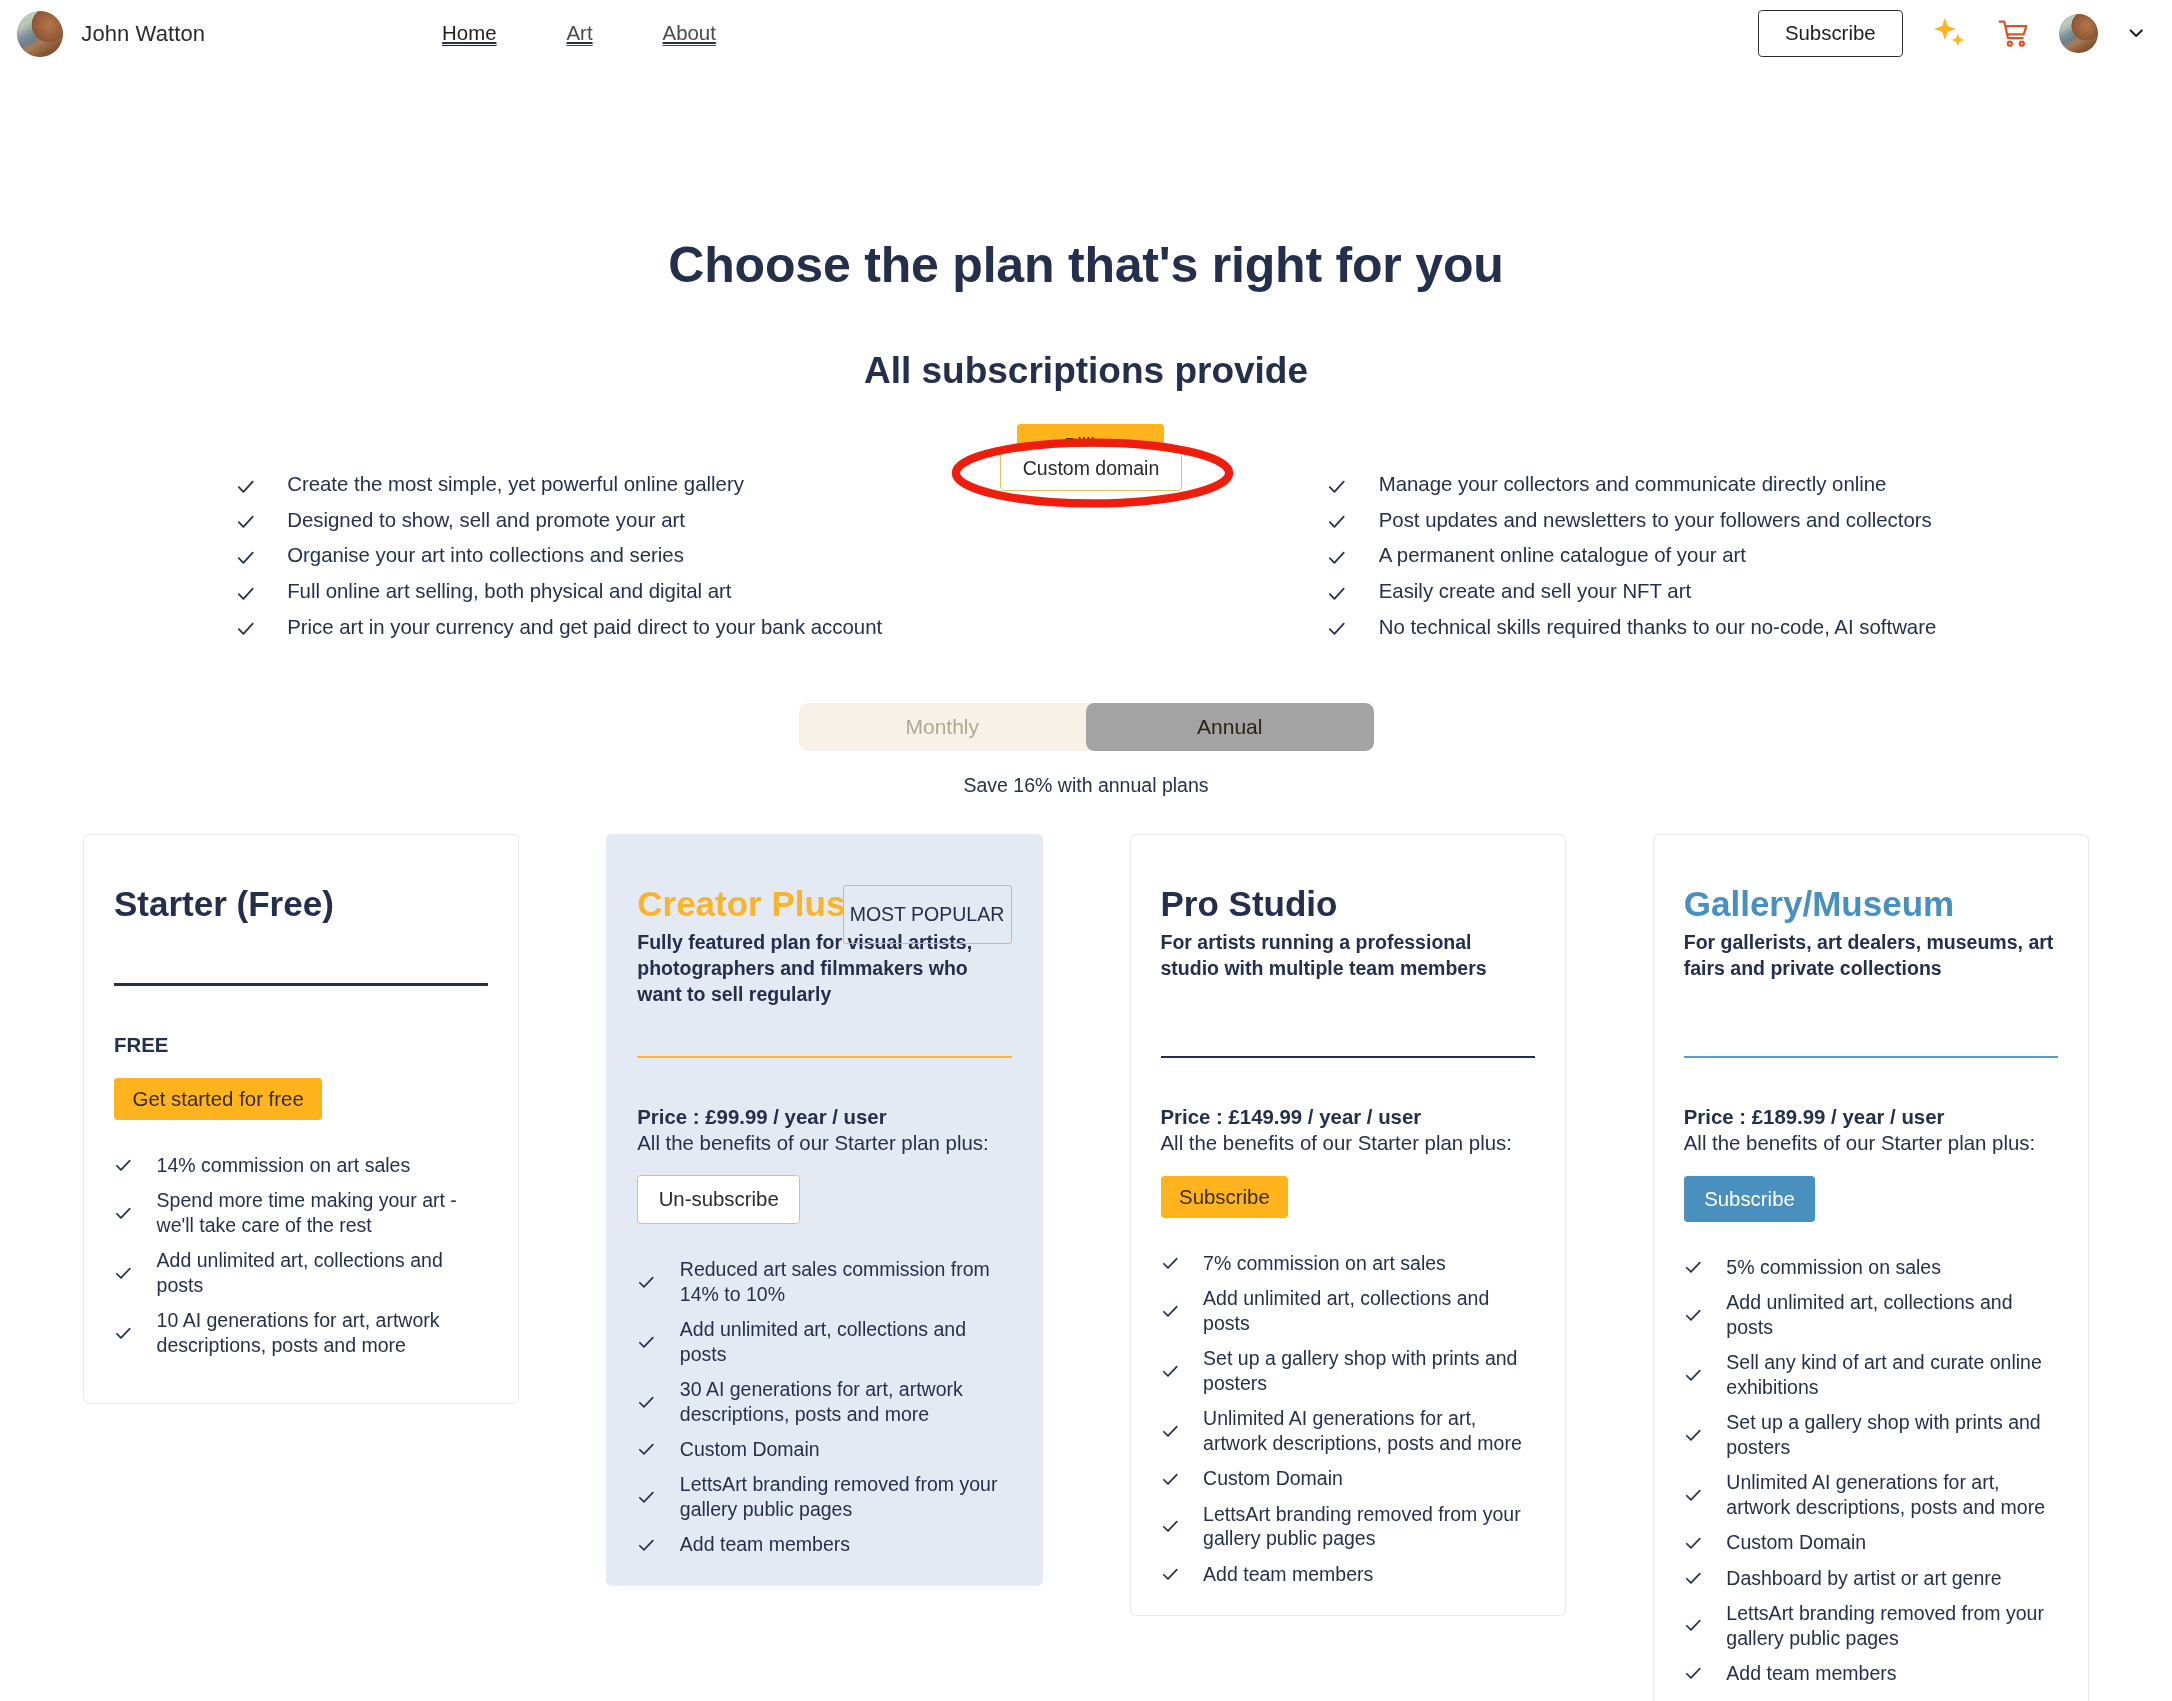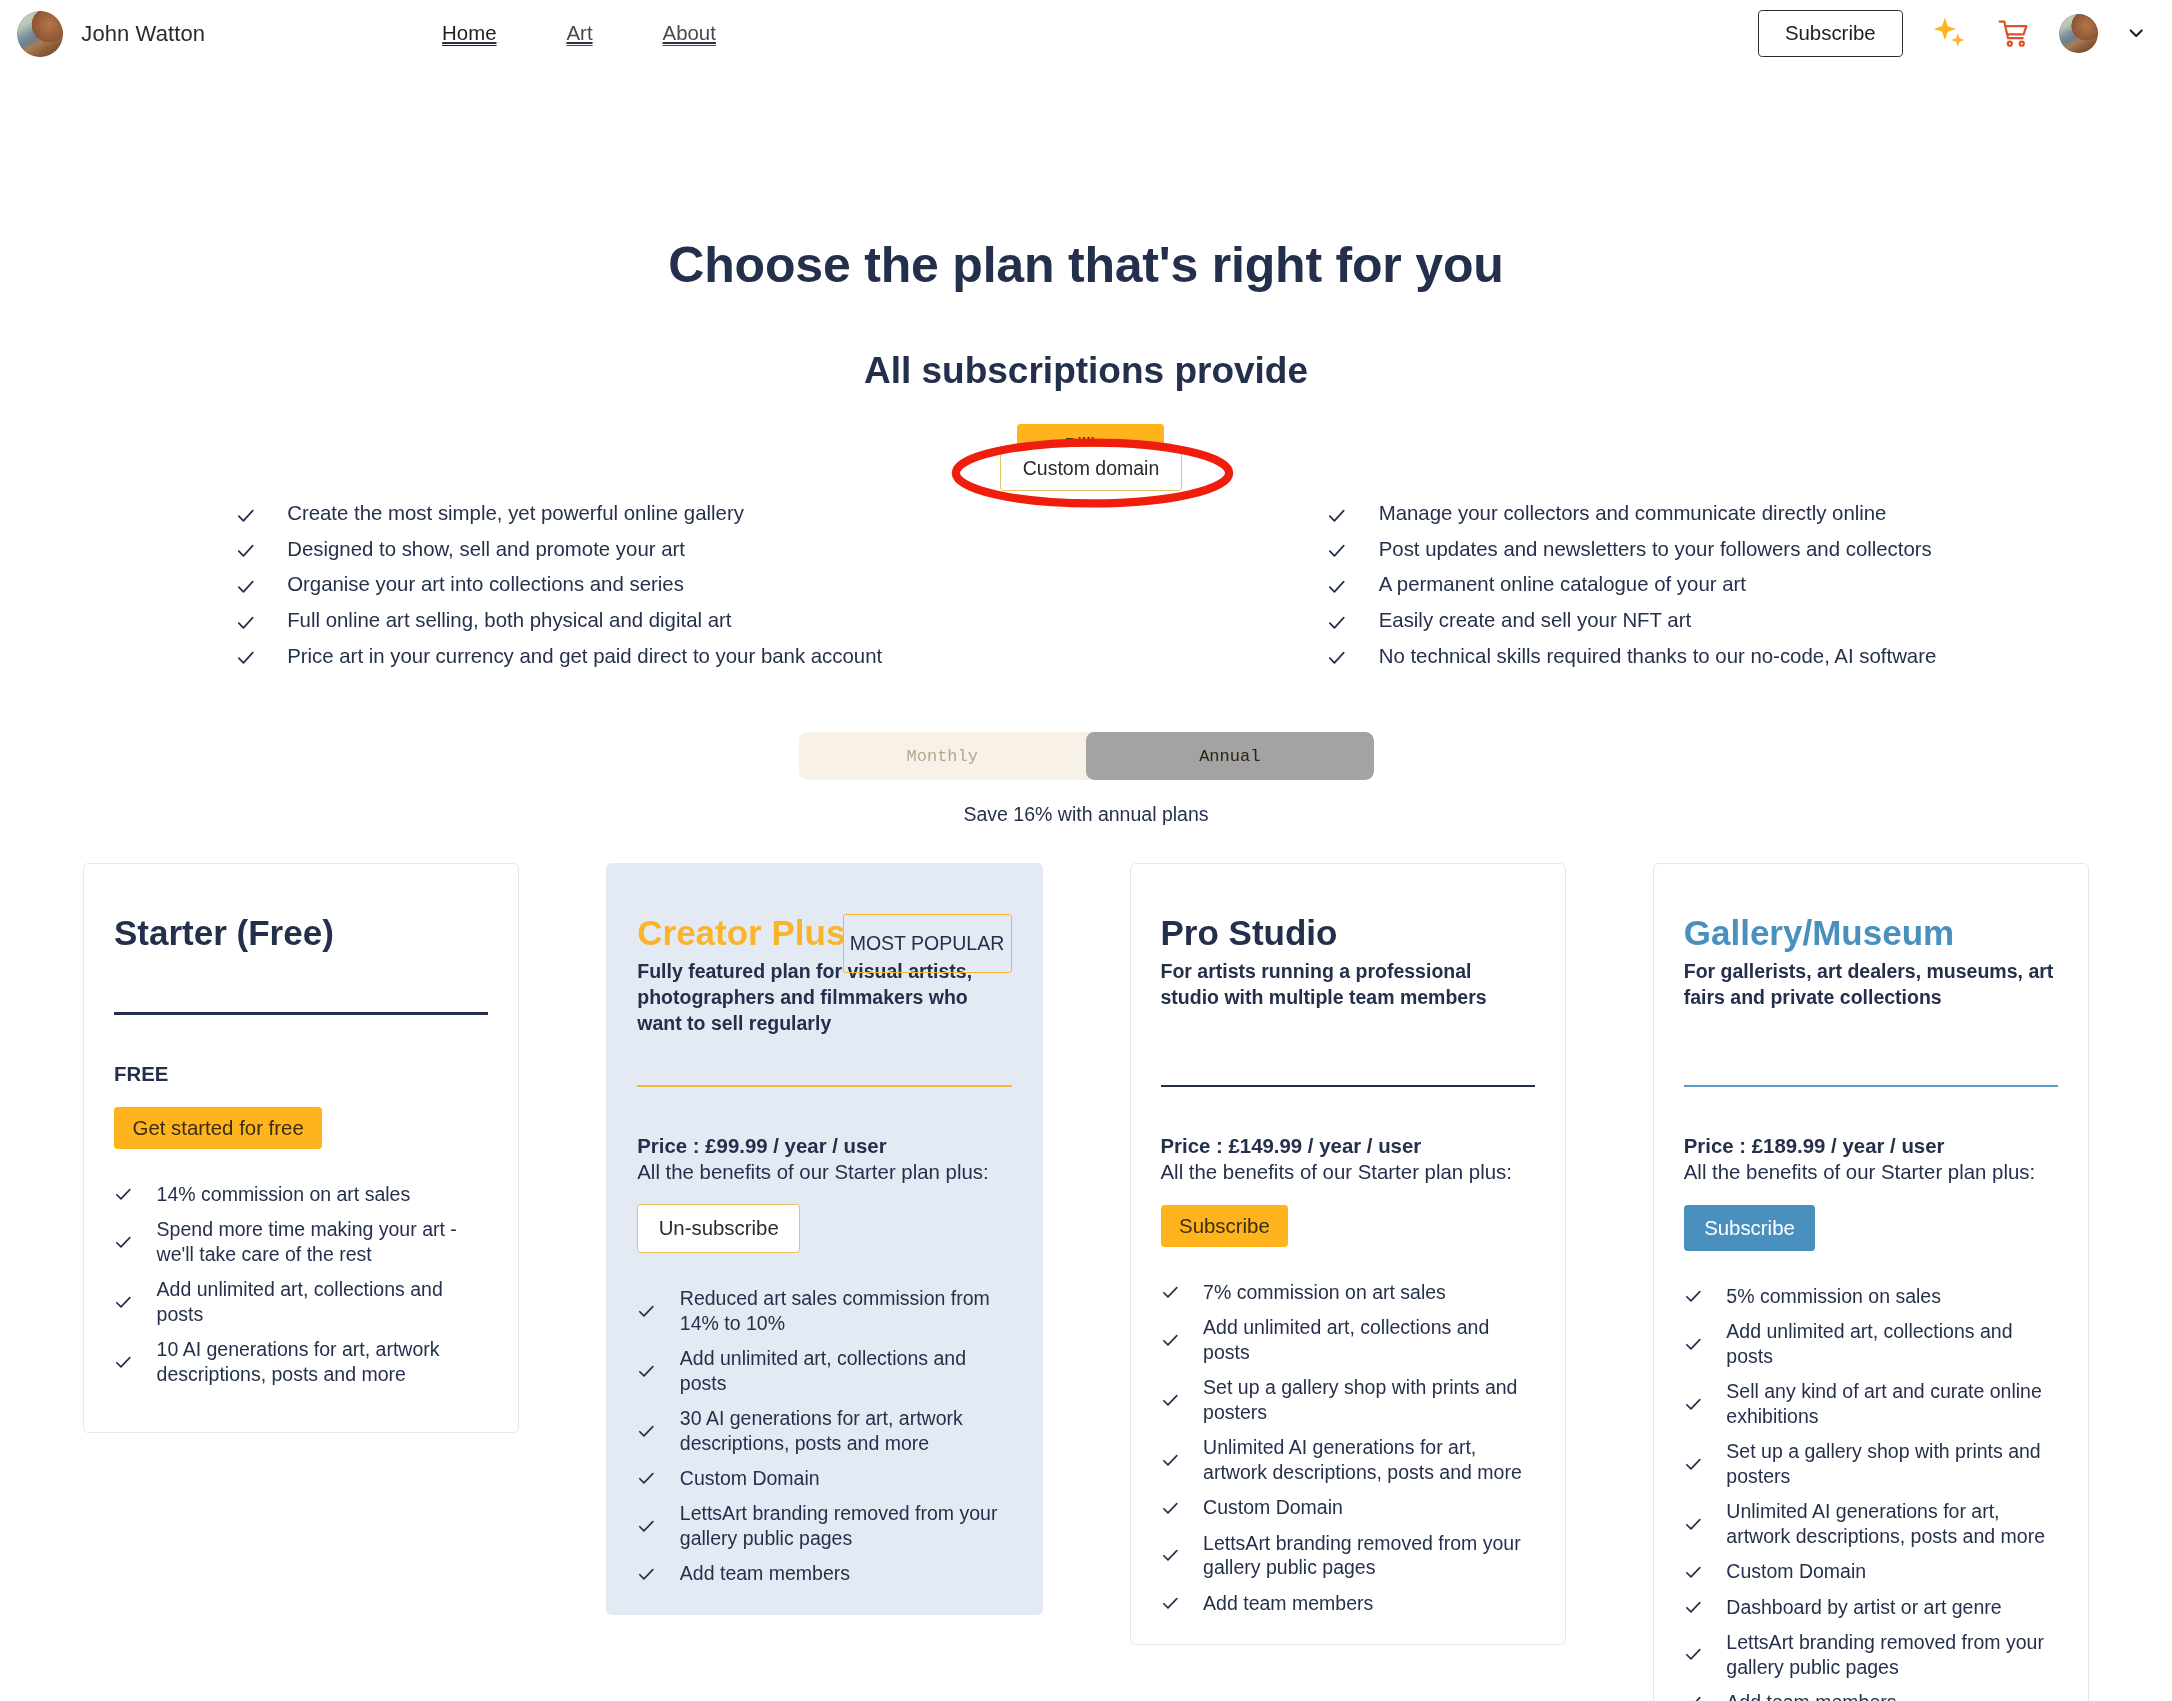--- a/index.html
+++ b/index.html
@@ -88,36 +88,36 @@
     cursor: pointer;
   }
   .annot-ellipse {
     position: absolute; left: 948px; top: 45px;
     width: 289px; height: 72px; pointer-events: none;
   }
 
   
   .features {
     display: flex; justify-content: center; gap: 445px;
-    margin-top: 109px;
+    margin-top: 80px;
   }
   .feature-list { display: flex; flex-direction: column; gap: 10.2px; }
   .feature-row { display: flex; align-items: flex-start; gap: 32px; }
   .tick { width: 19.5px; height: 19.5px; flex: none; margin-top: 4.6px; color: #25314c; }
   .feature-row span { font-size: 20.4px; color: #25314c; line-height: 1.25; }
 
   
   .toggle-wrap { margin-top: 63px; display: flex; justify-content: center; }
   .toggle {
     width: 575px; height: 48px; background: #f7f1e7;
     border-radius: 8.3px; display: flex; overflow: hidden;
   }
   .toggle button {
     flex: 1; border: none; background: transparent; cursor: pointer;
-    font-family: Liberation Mono, monospace; font-size: 17px; color: #b2a88f;
+    font-family: Liberation Sans, sans-serif; font-size: 21px; color: #b2a88f;
   }
   .toggle button.on {
     background: #a3a3a3; color: #2b2310; border-radius: 8.3px;
   }
   .save-note { text-align: center; font-size: 19.5px; color: #25314c; margin-top: 23px; }
 
   
   .cards {
     margin-top: 37px; padding: 0 83px;
     display: grid; grid-template-columns: repeat(4, 1fr);

